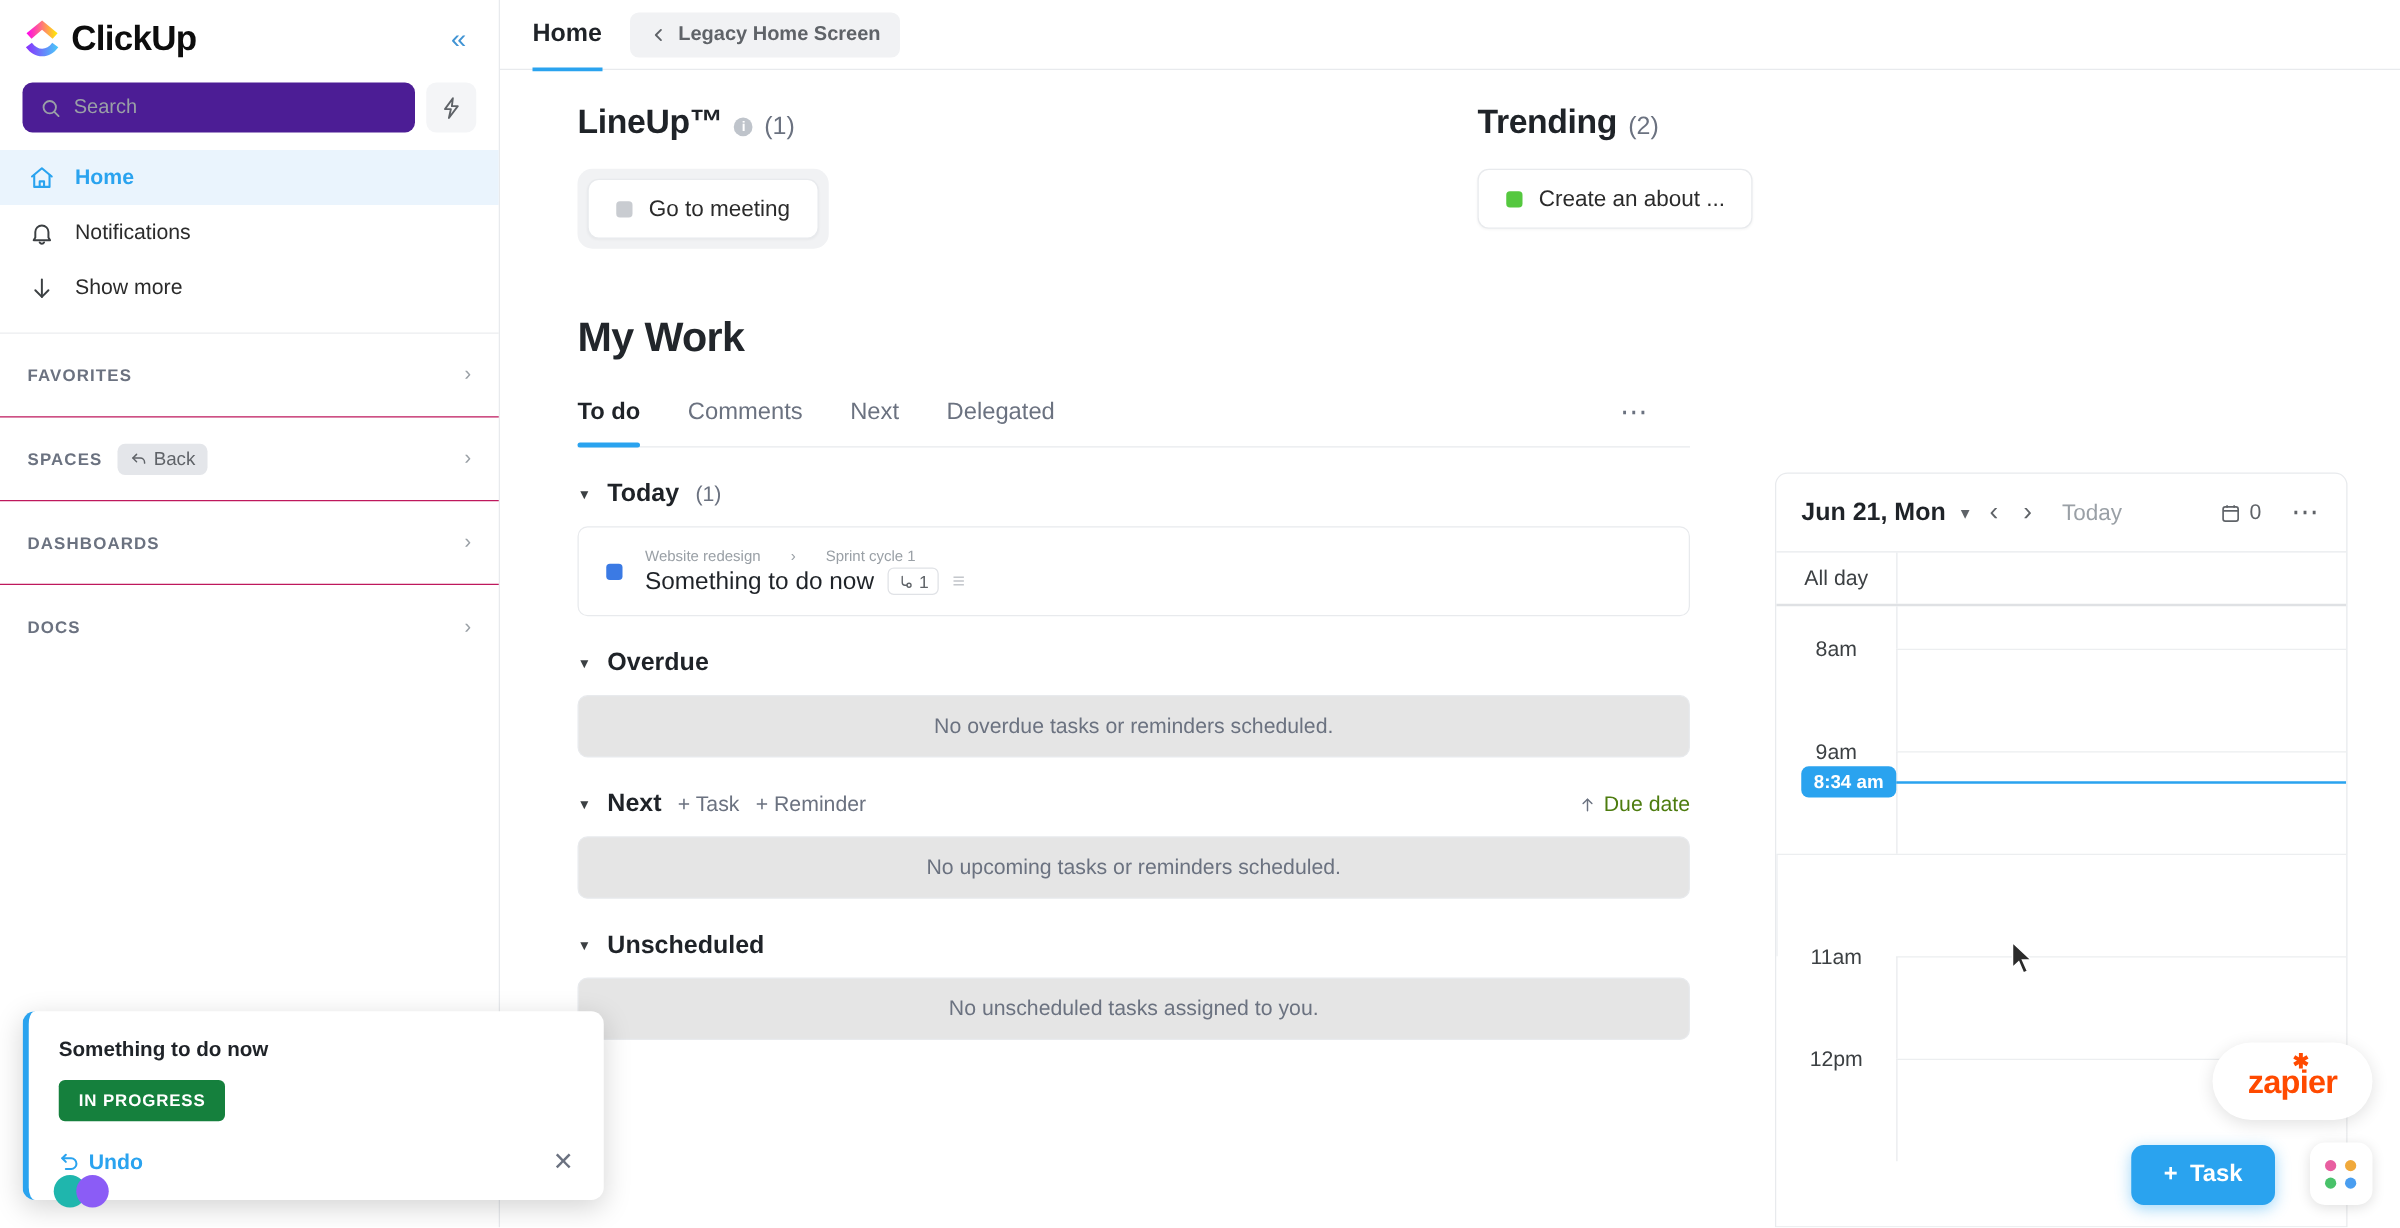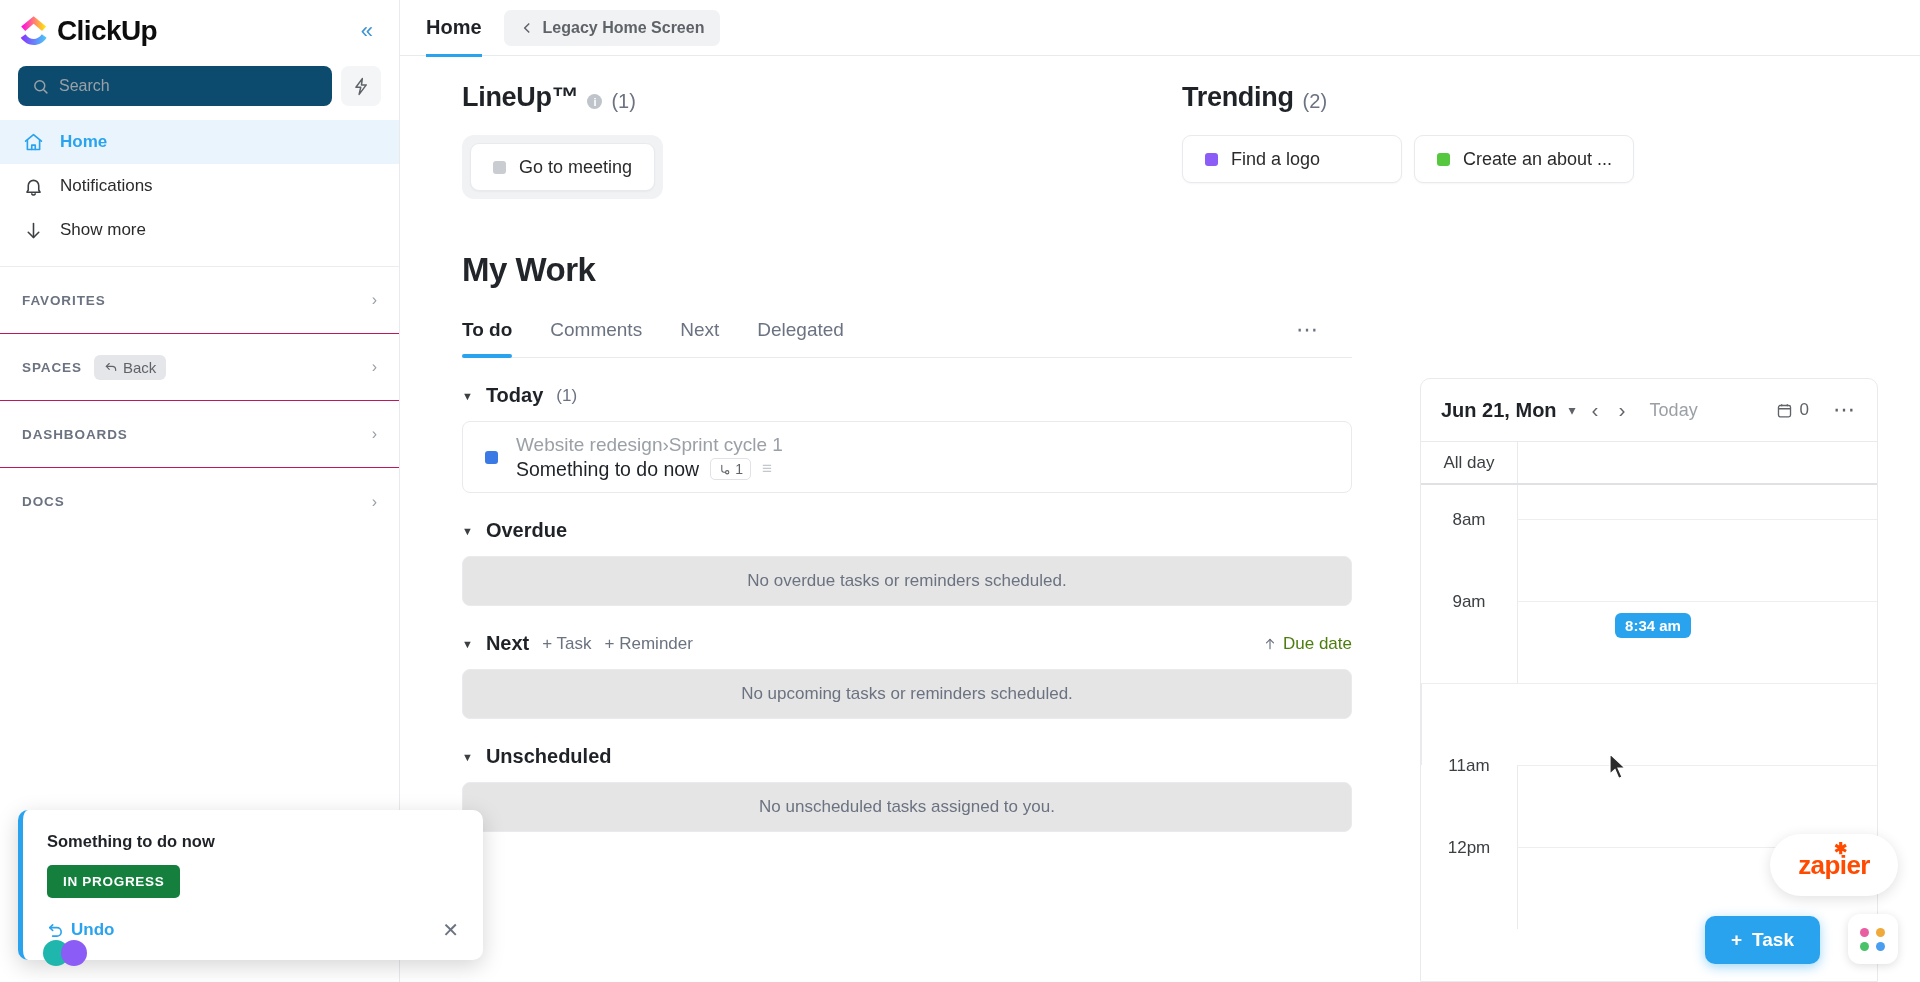--- a/index.html
+++ b/index.html
@@ -36,21 +36,21 @@
   .collapse-btn {
     color: #4194d4; font-size: 22px; line-height: 1;
     cursor: pointer; padding: 4px 6px; font-weight: 400;
   }
 
   .search-row {
     display: flex; gap: 9px; padding: 0 18px; margin-top: 4px;
   }
   .search-box {
     flex: 1; height: 40px;
-    background: #0c4a6e; border-radius: 8px;
+    background: #4c1d95; border-radius: 8px;
     display: flex; align-items: center; gap: 10px;
     padding: 0 14px;
   }
   .search-box .ph { color: #9aa0a6; font-size: 16px; }
   .bolt-box {
     width: 40px; height: 40px; background: #f4f5f7; border-radius: 8px;
     display: flex; align-items: center; justify-content: center;
   }
 
   .nav { margin-top: 14px; }
@@ -187,21 +187,21 @@
   .grp-action { font-size: 17px; color: #6b7280; cursor: pointer; }
   .grp-spacer { flex: 1; }
   .due-sort { font-size: 17px; color: #4d7c0f; display: flex; align-items: center; gap: 6px; cursor: pointer; }
 
   .task-box {
     border: 1px solid #e8eaed; border-radius: 8px; background: #fff;
     height: 72px; display: flex; align-items: center; padding: 0 22px;
   }
   .task-dot { width: 13px; height: 13px; border-radius: 3px; background: #3b7ae4; margin-right: 18px; flex-shrink: 0; }
   .task-main { display: flex; flex-direction: column; gap: 2px; }
-  .crumbs { font-size: 19px; color: #9aa0a6; display: flex; align-items: center; gap: 0; }
+  .crumbs { font-size: 12px; color: #9aa0a6; display: flex; align-items: center; gap: 24px; }
   .task-line { display: flex; align-items: center; gap: 11px; }
   .task-name { font-size: 19.5px; color: #1f2328; }
   .sub-chip {
     border: 1px solid #e0e2e6; border-radius: 5px; padding: 2px 7px;
     font-size: 14px; color: #5f6368; display: flex; align-items: center; gap: 4px;
   }
   .prio { color: #c4c7cc; font-size: 17px; }
 
   .empty-box {
     border: 1px solid #e8eaed; border-radius: 8px; background: #e5e5e5;
@@ -236,22 +236,22 @@
 
   .grid { position: relative; height: 498px; overflow: hidden; }
   .hour { display: flex; height: 82px; position: relative; }
   .hour .lbl {
     width: 96px; text-align: center; font-size: 17px; color: #3c4043;
     transform: translateY(-9px);
   }
   .hour .cell { flex: 1; border-left: 1px solid #e8eaed; border-top: 1px solid #eceef0; }
   .hour:first-child .cell { border-top: none; }
   .nowline {
-    position: absolute; left: 0; right: 0; top: 128px;
-    display: flex; align-items: center; z-index: 5; flex-direction: column;
+    position: absolute; left: 12px; right: 0; top: 128px;
+    display: flex; align-items: center; z-index: 5;
   }
   .nowline .pill {
     background: #2aa3ef; color: #fff; font-size: 15px; font-weight: 700;
     border-radius: 6px; padding: 4px 10px; margin-left: 8px; white-space: nowrap;
   }
   .nowline .bar { flex: 1; height: 2px; background: #2aa3ef; }
 
   
   .zapier {
     position: absolute; right: 22px; bottom: 86px;
@@ -443,24 +443,20 @@
             </div>
           </div>
         </div>
 
         <div class="col-trending">
           <div class="sec-head">
             <span class="sec-title">Trending</span>
             <span class="sec-count">(2)</span>
           </div>
           <div class="cards">
-            <div class="card" style="width:220px">
-              <span class="sq" style="background:#8b5cf6"></span>
-              <span class="label">Find a logo</span>
-            </div>
             <div class="card" style="width:220px">
               <span class="sq" style="background:#55c83f"></span>
               <span class="label">Create an about ...</span>
             </div>
           </div>
         </div>
       </div>
 
       <div class="mywork-title">My Work</div>
 

